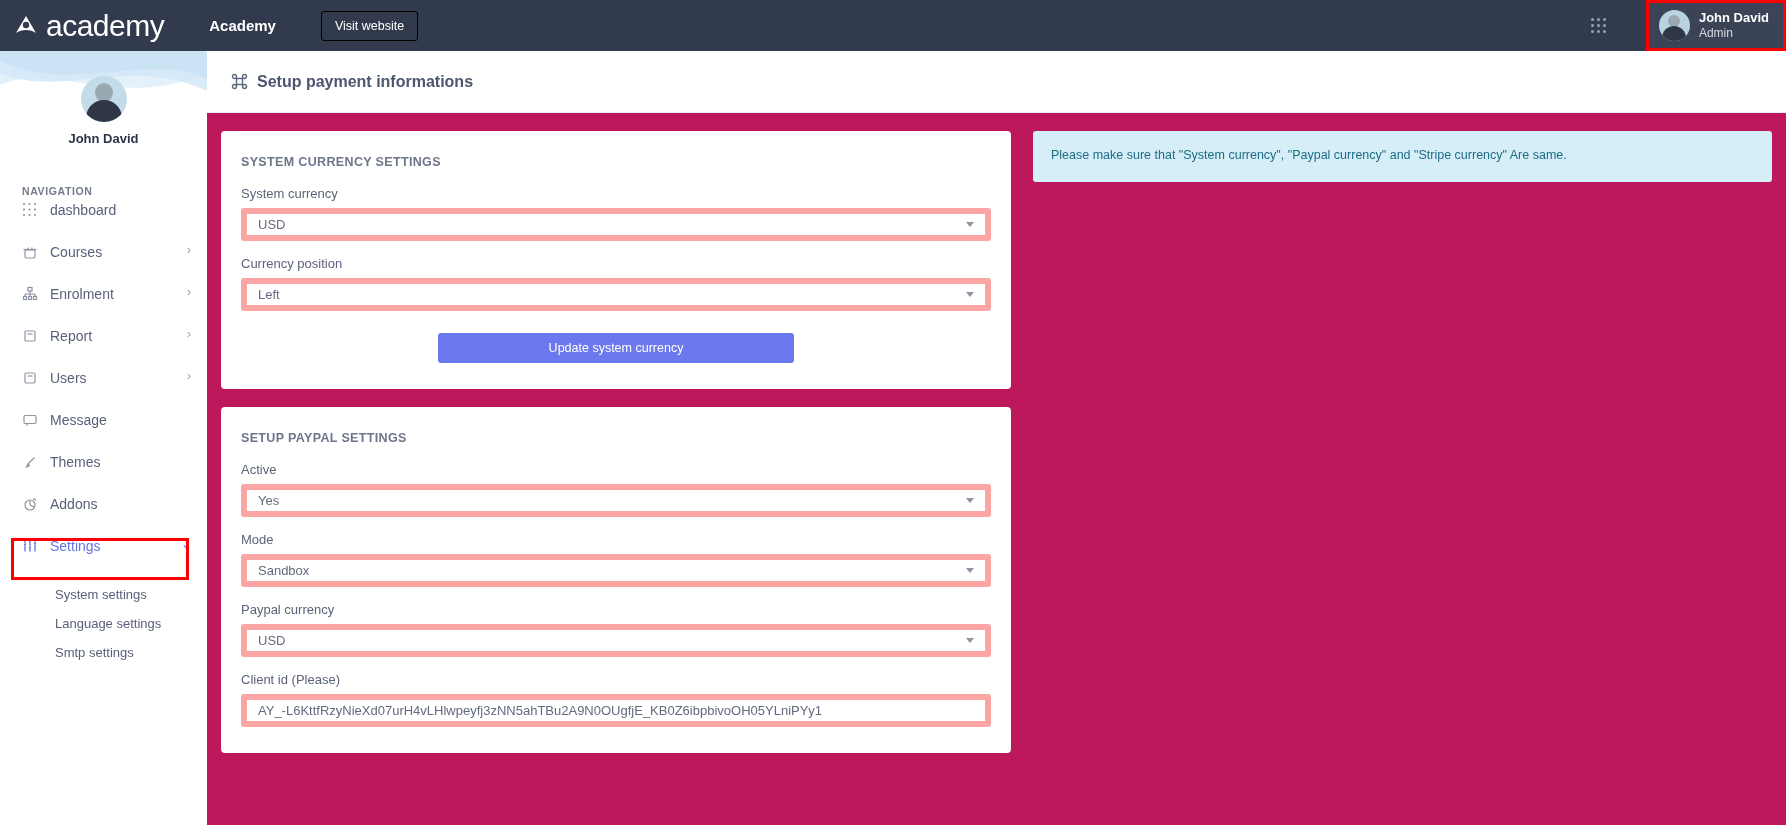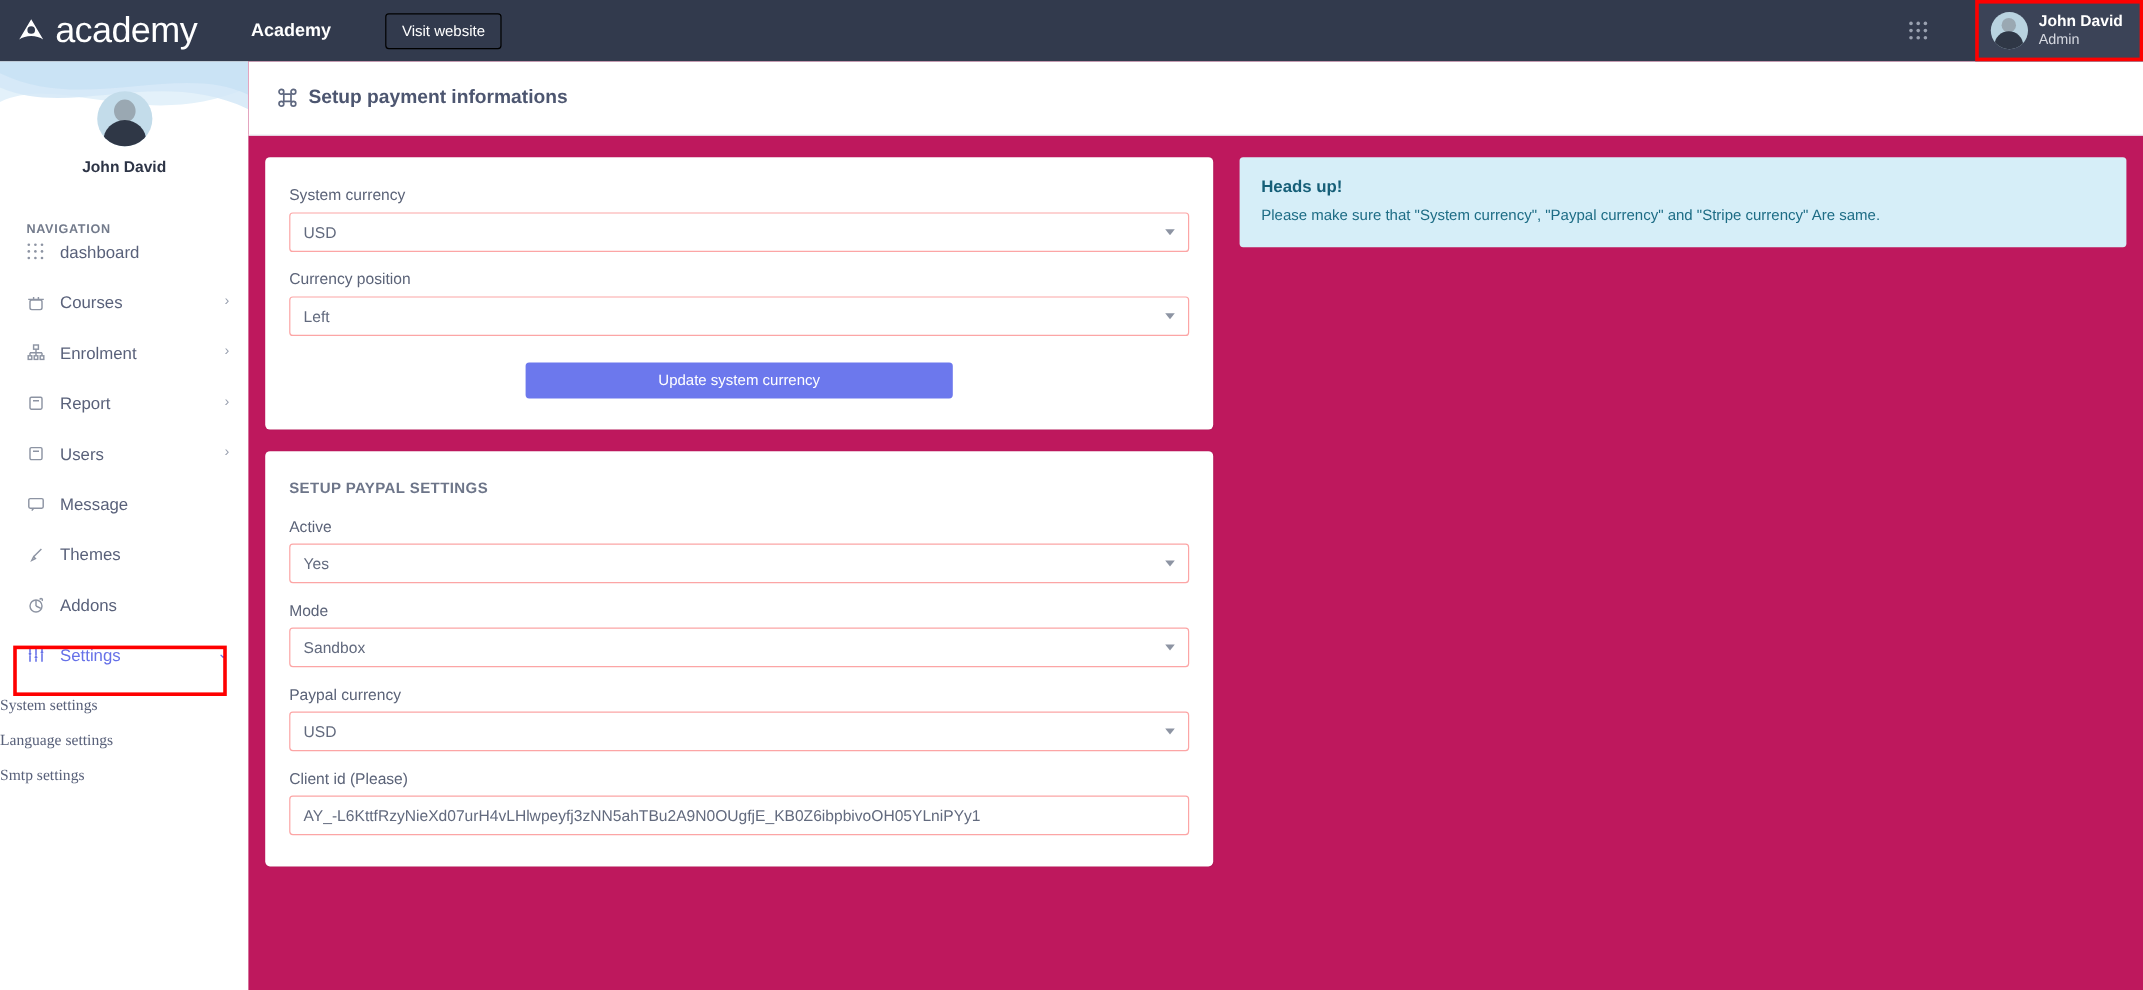--- a/index.html
+++ b/index.html
@@ -108,24 +108,23 @@
   }
   .nav-item.active { }
   .nav-item.active .lbl { color: #6671e8; }
   .nav-item.active .ico { color: #6671e8; }
   .nav-item.active .chev { color: #6671e8; }
   .nav-highlight {
     position: absolute; left: 11px; right: 18px; top: 0; bottom: 0;
     border: 3px solid #fe0000; pointer-events: none;
   }
   .subnav-item {
-    height: 29px; display: flex; align-items: flex-start;
-    font-size: 13px; color: #59617a; cursor: pointer;
+    height: 29px; display: flex; align-items: center;
+    padding-left: 55px; font-size: 13px; color: #59617a; cursor: pointer;
     position: relative;
-    font-family: Liberation Serif, serif;
   }
   .subnav-item.cur { color: #6671e8; }
   .red-arrow {
     position: absolute; left: 175px; top: 50%; transform: translateY(-50%);
     width: 75px; height: 20px;
   }
 
   
   .main {
     position: absolute; top: 51px; left: 207px;
@@ -155,21 +154,21 @@
   }
   .card-title {
     font-size: 12.5px; font-weight: bold; color: #6d7589;
     letter-spacing: 0.35px; margin-bottom: 17px;
   }
   .field-label {
     font-size: 13px; color: #5b6378; margin-bottom: 7px; margin-top: 15px;
   }
   .field-label:first-of-type { margin-top: 0; }
   .select-box, .text-box {
-    height: 33px; border: 1px solid #fca5a5; border-radius: 3px;
+    height: 33px; border: 6px solid #fca5a5; border-radius: 3px;
     background: #ffffff;
     display: flex; align-items: center;
     padding: 0 11px;
     font-size: 13px; color: #626a7e;
     position: relative;
     cursor: pointer;
   }
   .text-box { cursor: text; overflow: hidden; white-space: nowrap; }
   .select-box .caret {
     margin-left: auto; width: 0; height: 0;
@@ -381,20 +380,21 @@
           <circle cx="13.5" cy="13.5" r="2"></circle>
       </svg>
     </span>
     <span class="page-title">Setup payment informations</span>
   </div>
 
   <div class="content-row">
     <div class="col-left">
 
       <div class="card">
+        <div class="card-title">SYSTEM CURRENCY SETTINGS</div>
 
         <div class="field-label">System currency</div>
         <div class="select-box">
           <span>USD</span>
           <span class="caret"></span>
         </div>
 
         <div class="field-label">Currency position</div>
         <div class="select-box">
           <span>Left</span>
@@ -427,18 +427,17 @@
 
         <div class="field-label">Client id (Please)</div>
         <div class="text-box">
           <span>AY_-L6KttfRzyNieXd07urH4vLHlwpeyfj3zNN5ahTBu2A9N0OUgfjE_KB0Z6ibpbivoOH05YLniPYy1</span>
         </div>
       </div>
     </div>
 
     <div class="col-right">
       <div class="alert">
-        <div class="alert-title">Heads up!</div>
         <div class="alert-text">Please make sure that "System currency", "Paypal currency" and "Stripe currency" Are same.</div>
       </div>
     </div>
   </div>
 </div>
 
 </body></html>

